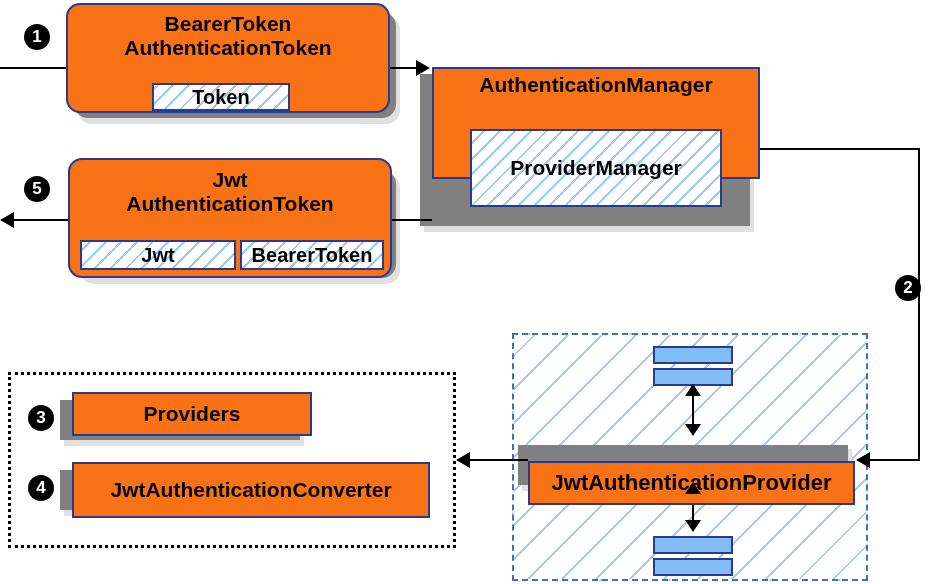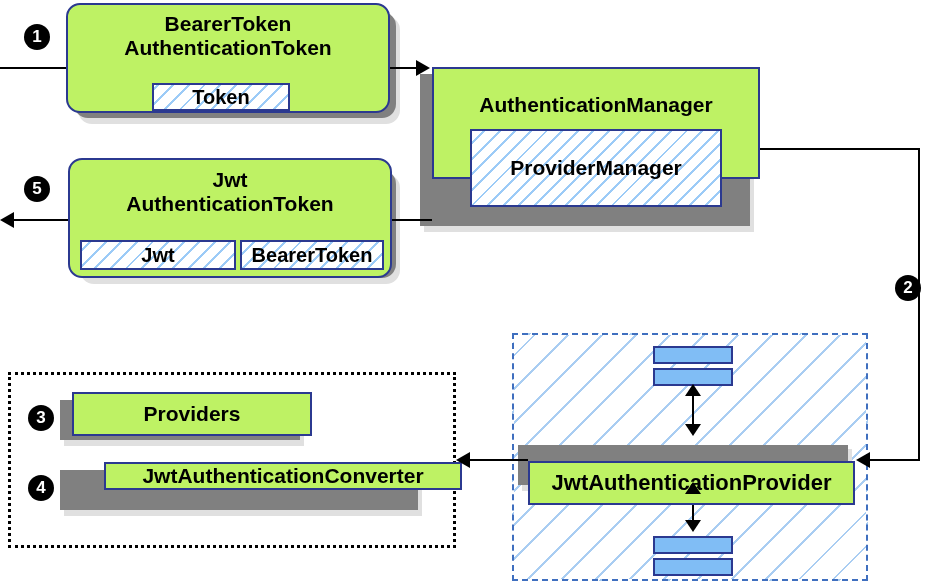--- a/index.html
+++ b/index.html
@@ -15,21 +15,21 @@
     width: 932px;
     height: 584px;
     background: #ffffff;
     overflow: hidden;
   }
 
   
   .node {
     position: absolute;
     box-sizing: border-box;
-    background: #bef264;
+    background: #f97316;
     border: 2px solid #2b3990;
     color: #000000;
     font-weight: bold;
     display: flex;
     flex-direction: column;
     align-items: center;
     z-index: 6;
   }
   .node.rounded { border-radius: 14px; }
 
@@ -217,21 +217,21 @@
       <span>Jwt</span>
     </div>
     <div class="hatch" style="position:absolute; left:170px; top:80px; width:144px; height:30px; font-size:20px;">
       <span>BearerToken</span>
     </div>
   </div>
   <div class="badge" style="left:24px; top:176px;">5</div>
 
   <div class="shadow2" style="left:424px; top:80px; width:330px; height:152px;"></div>
   <div class="shadow" style="left:420px; top:74px; width:330px; height:152px;"></div>
-  <div class="node" style="left:432px; top:67px; width:328px; height:112px; padding-top:24px;">
+  <div class="node" style="left:432px; top:67px; width:328px; height:112px; padding-top:4px;">
     <div class="node-title" style="font-size:21px;">AuthenticationManager</div>
     <div class="hatch" style="position:absolute; left:36px; top:60px; width:252px; height:78px; font-size:21px;">
       <span>ProviderManager</span>
     </div>
   </div>
 
   <div class="badge" style="left:895px; top:275px;">2</div>
 
   <div class="minibar" style="left:653px; top:346px; width:80px; height:18px;"></div>
   <div class="minibar" style="left:653px; top:368px; width:80px; height:18px;"></div>
@@ -247,18 +247,18 @@
 
   <div class="shadow2" style="left:64px; top:404px; width:240px; height:42px;"></div>
   <div class="shadow" style="left:60px; top:400px; width:240px; height:40px;"></div>
   <div class="node" style="left:72px; top:392px; width:240px; height:44px; justify-content:center;">
     <div class="node-title" style="font-size:21px;">Providers</div>
   </div>
   <div class="badge" style="left:28px; top:405px;">3</div>
 
   <div class="shadow2" style="left:64px; top:474px; width:358px; height:42px;"></div>
   <div class="shadow" style="left:60px; top:470px; width:358px; height:40px;"></div>
-  <div class="node" style="left:72px; top:462px; width:358px; height:28px; justify-content:flex-start;margin-left:32px;">
+  <div class="node" style="left:72px; top:462px; width:358px; height:56px; justify-content:center;">
     <div class="node-title" style="font-size:21px;">JwtAuthenticationConverter</div>
   </div>
   <div class="badge" style="left:28px; top:475px;">4</div>
 
 </div>
 
 </body></html>

